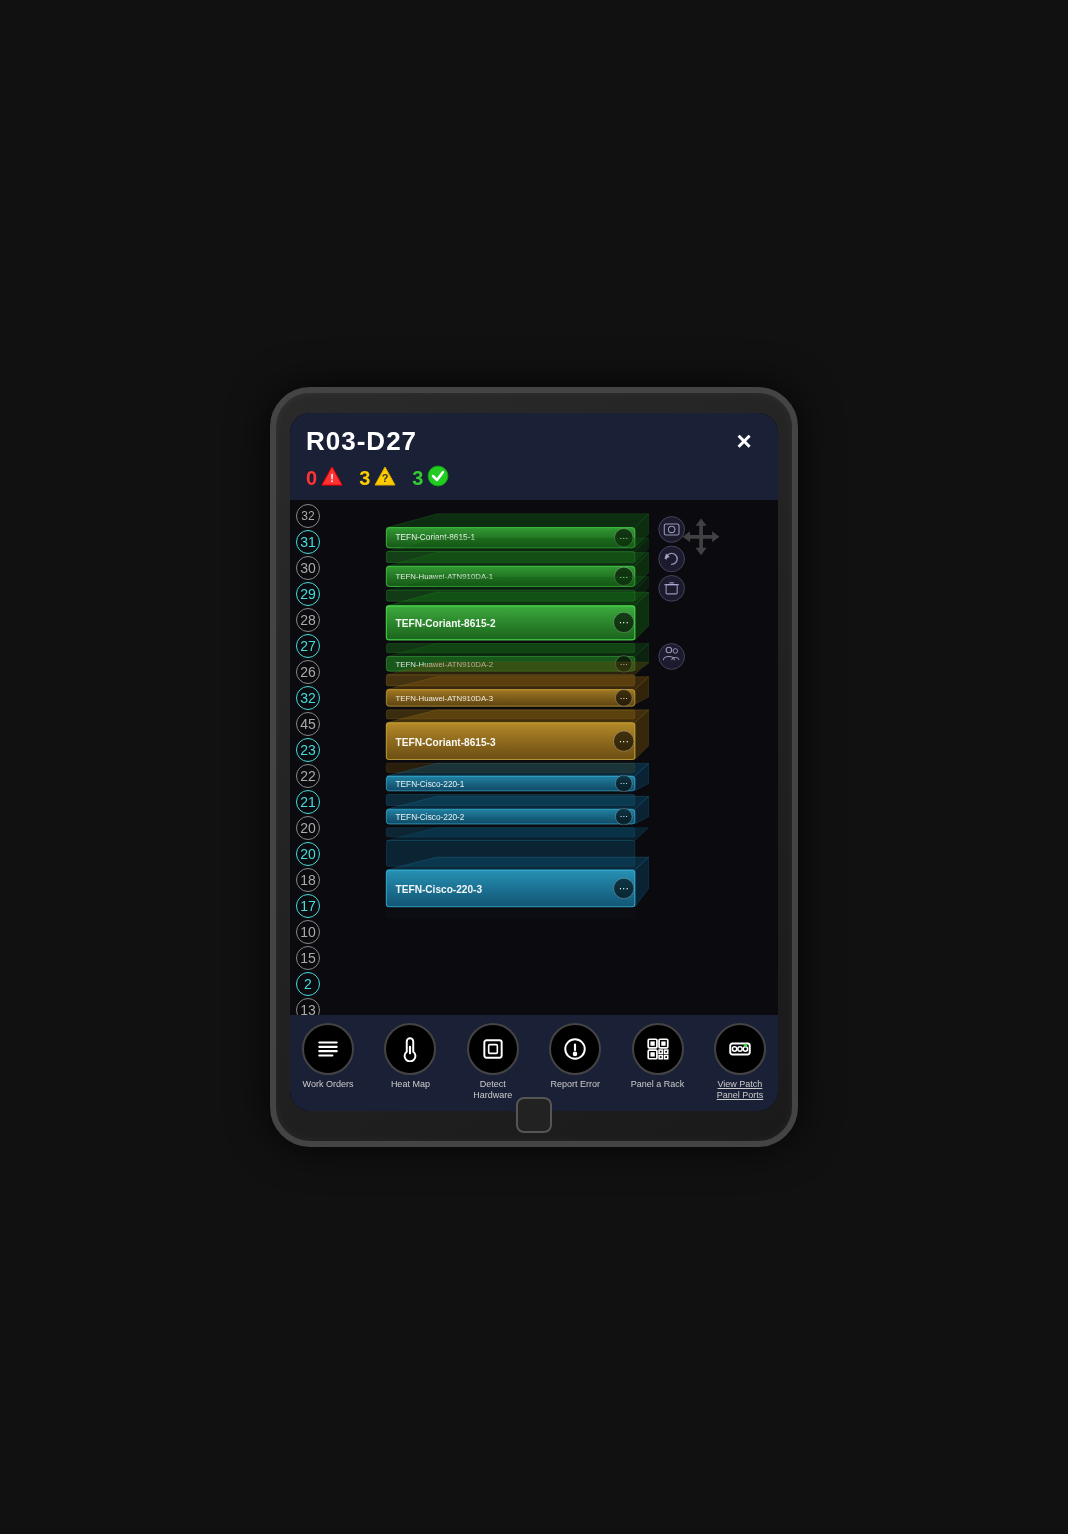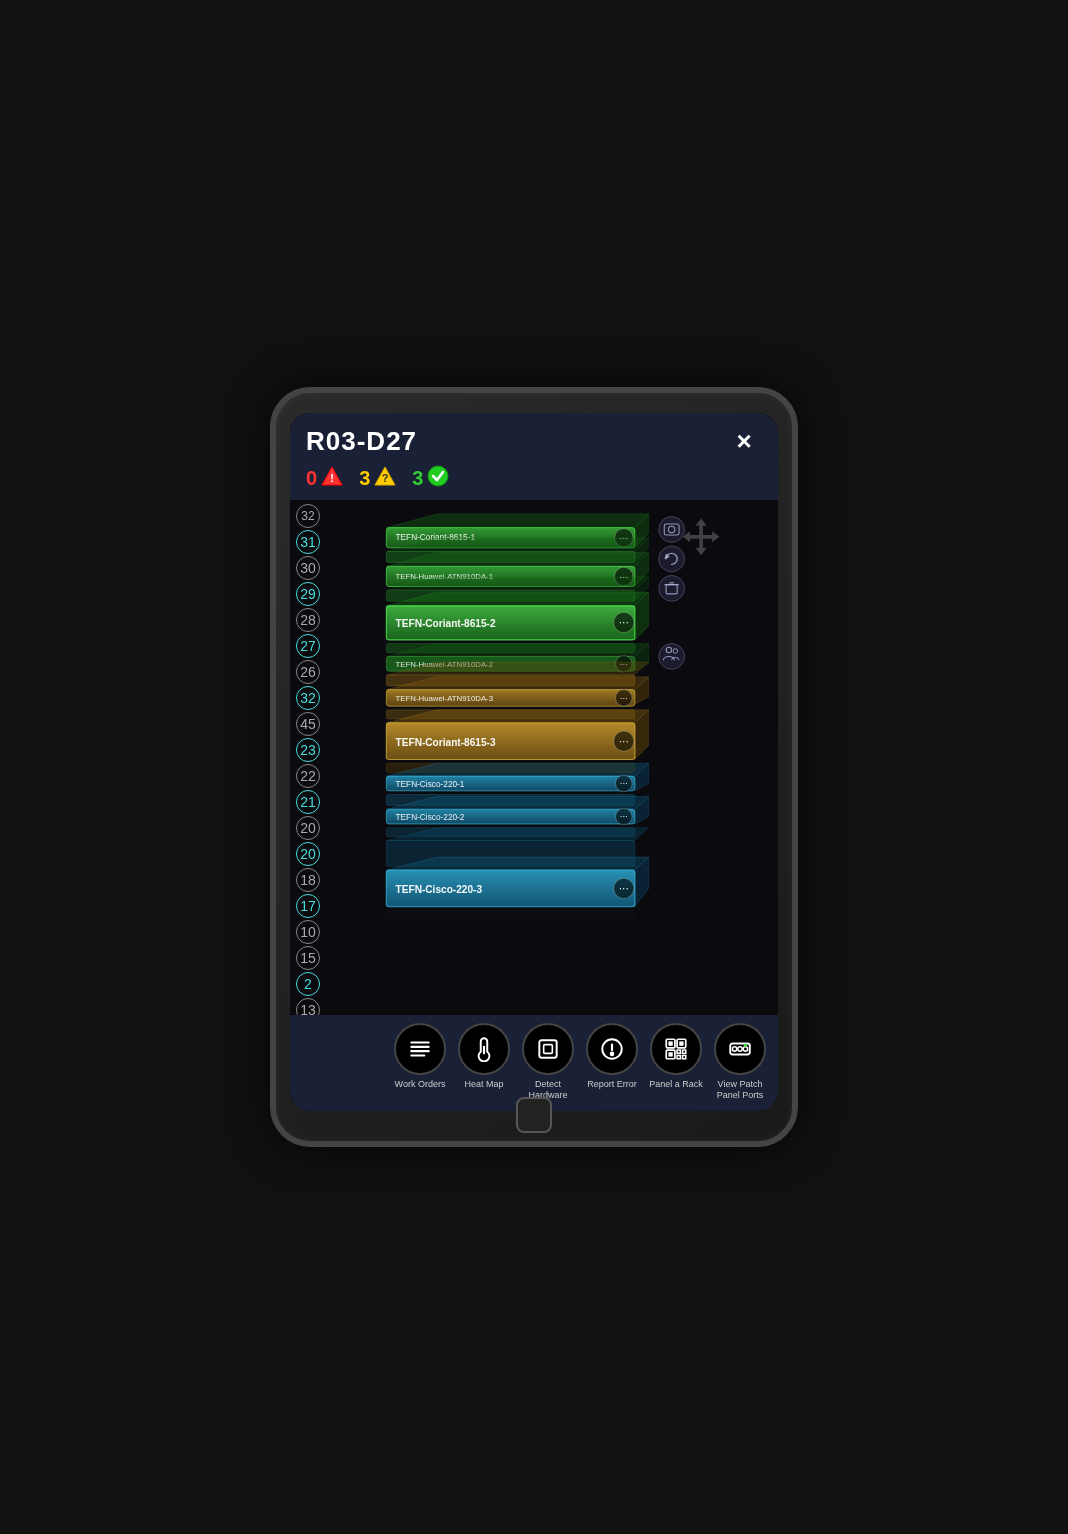--- a/index.html
+++ b/index.html
@@ -153,22 +153,23 @@
 
     
     .bottom-toolbar {
       background: #1a2035;
       padding: 8px 6px 10px 6px;
       flex-shrink: 0;
     }
 
     .toolbar-items {
       display: flex;
-      justify-content: flex-end;
+      justify-content: space-between;
       align-items: flex-start;
+      gap: 12px;
     }
 
     .toolbar-item {
       display: flex;
       flex-direction: column;
       align-items: center;
       gap: 4px;
       cursor: pointer;
       min-width: 64px;
     }
@@ -540,21 +541,21 @@
           <div class="toolbar-icon-circle">
             <svg viewBox="0 0 24 24">
               <rect x="3" y="7" width="18" height="10" rx="2" stroke-width="1.8"></rect>
               <circle cx="7" cy="12" r="2" stroke-width="1.4"></circle>
               <circle cx="12" cy="12" r="2" stroke-width="1.4"></circle>
               <circle cx="17" cy="12" r="2" stroke-width="1.4"></circle>
 
               <circle cx="17" cy="8.5" r="1.5" fill="#33dd33" stroke="none"></circle>
             </svg>
           </div>
-          <span class="toolbar-label" style="white-space:pre-line;">View Patch
+          <span class="toolbar-label" style="white-space:pre-line;text-decoration:underline;">View Patch
 Panel Ports</span>
         </div>
 
       </div>
     </div>
 
   </div>
   <div class="home-button"></div>
 </div>
 

